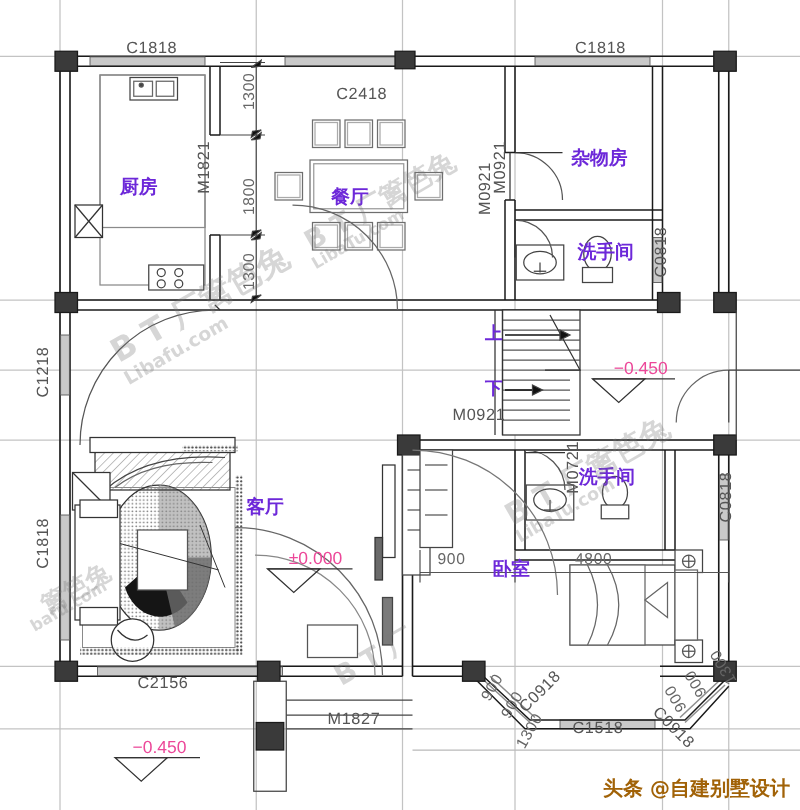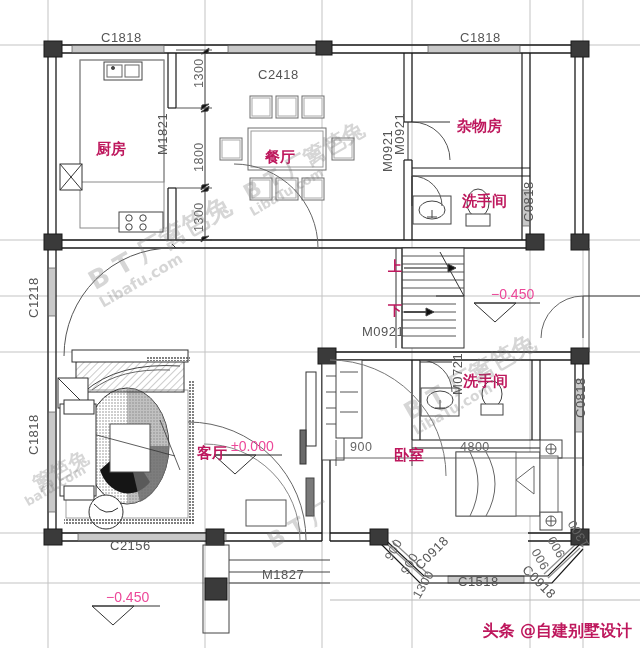--- a/index.html
+++ b/index.html
@@ -4,28 +4,28 @@
 <style>
   html,body{margin:0;padding:0;background:#ffffff;}
   body{width:640px;height:648px;overflow:hidden;
        font-family:"Liberation Sans","DejaVu Sans",sans-serif;}
   #stage{position:relative;width:640px;height:648px;background:#fff;}
   svg.plan{position:absolute;left:0;top:0;width:640px;height:648px;display:block;}
 
   
   .lbl{position:absolute;color:#555;font-size:13px;letter-spacing:.5px;white-space:nowrap;}
   .lbl.dim{color:#666;font-size:12.5px;}
-  .room{position:absolute;color:#be185d;font-size:15px;font-weight:700;white-space:nowrap;
+  .room{position:absolute;color:#6d28d9;font-size:15px;font-weight:700;white-space:nowrap;
         font-family:Liberation Serif, serif;}
   .elev{position:absolute;color:#ec4899;font-size:14px;white-space:nowrap;}
   .rot90{transform:rotate(-90deg);transform-origin:left top;}
   .watermark{position:absolute;color:rgba(120,120,120,.30);font-weight:700;
              white-space:nowrap;pointer-events:none;
              font-family:"DejaVu Sans","Liberation Sans",sans-serif;}
-  .credit{position:absolute;right:8px;bottom:6px;color:#be185d;font-size:16px;
+  .credit{position:absolute;right:8px;bottom:6px;color:#a16207;font-size:16px;
           font-weight:700;white-space:nowrap;
           font-family:"DejaVu Sans","Liberation Sans",sans-serif;}
 </style>
 </head>
 <body>
 
 <div id="stage">
 
   <svg class="plan" viewBox="0 0 640 648">
     <defs>
@@ -403,28 +403,28 @@
       <path d="M92 606 L134 606 L113 625 Z"></path>
       <line x1="92" y1="606" x2="160" y2="606"></line>
     </g>
   </svg>
 
   <div>
     <div class="room" style="left:96px;top:140px">厨房</div>
     <div class="room" style="left:265px;top:148px">餐厅</div>
     <div class="room" style="left:457px;top:117px">杂物房</div>
     <div class="room" style="left:462px;top:192px">洗手间</div>
-    <div class="room" style="left:197px;top:444px">客厅</div>
+    <div class="room" style="left:197px;top:396px">客厅</div>
     <div class="room" style="left:463px;top:372px">洗手间</div>
     <div class="room" style="left:394px;top:446px">卧室</div>
   </div>
 
   <div>
     <div class="lbl" style="left:101px;top:30px">C1818</div>
-    <div class="lbl" style="left:258px;top:67px">C2418</div>
+    <div class="lbl" style="left:269px;top:67px">C2418</div>
     <div class="lbl" style="left:460px;top:30px">C1818</div>
     <div class="lbl rot90" style="left:521px;top:222px">C0818</div>
     <div class="lbl rot90" style="left:573px;top:418px">C0818</div>
     <div class="lbl rot90" style="left:26px;top:318px">C1218</div>
     <div class="lbl rot90" style="left:26px;top:455px">C1818</div>
     <div class="lbl" style="left:110px;top:538px">C2156</div>
     <div class="lbl" style="left:412px;top:562px;transform:rotate(-45deg);transform-origin:left top">C0918</div>
     <div class="lbl" style="left:458px;top:574px">C1518</div>
     <div class="lbl" style="left:530px;top:562px;transform:rotate(45deg);transform-origin:left top">C0918</div>
   </div>

